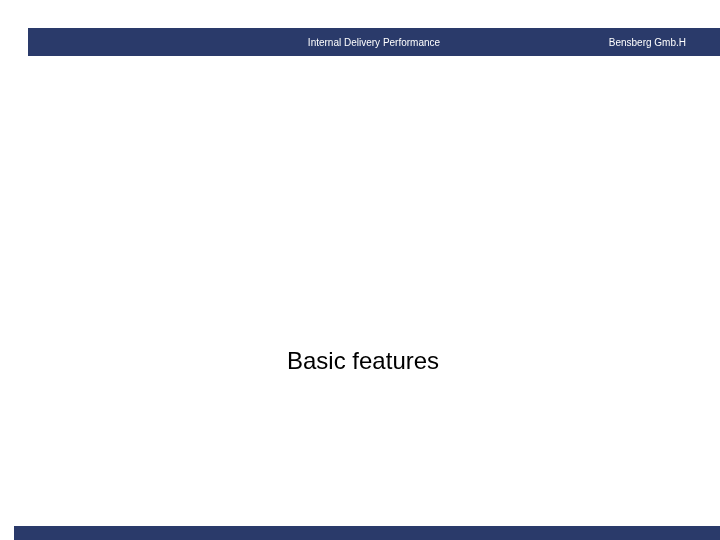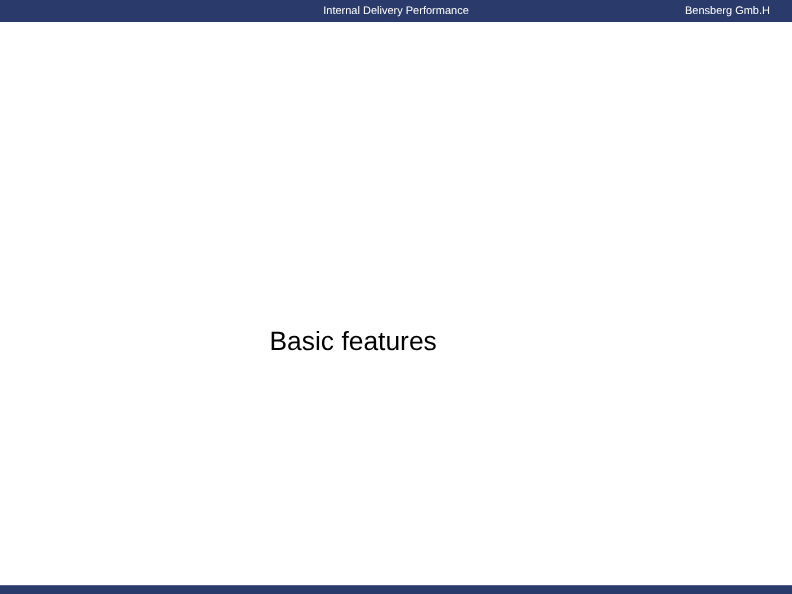--- a/index.html
+++ b/index.html
@@ -1,17 +1,17 @@
 <!DOCTYPE html>
 <html><head>
   <meta charset="utf-8">
   <style>
     * {
       margin: 0;
-      padding: 0;
+      padding: 14px;
       box-sizing: border-box;
     }
     body {
       width: 720px;
       height: 540px;
       background: #ffffff;
       font-family: "Segoe UI", "Tahoma", Arial, sans-serif;
       position: relative;
       overflow: hidden;
     }

